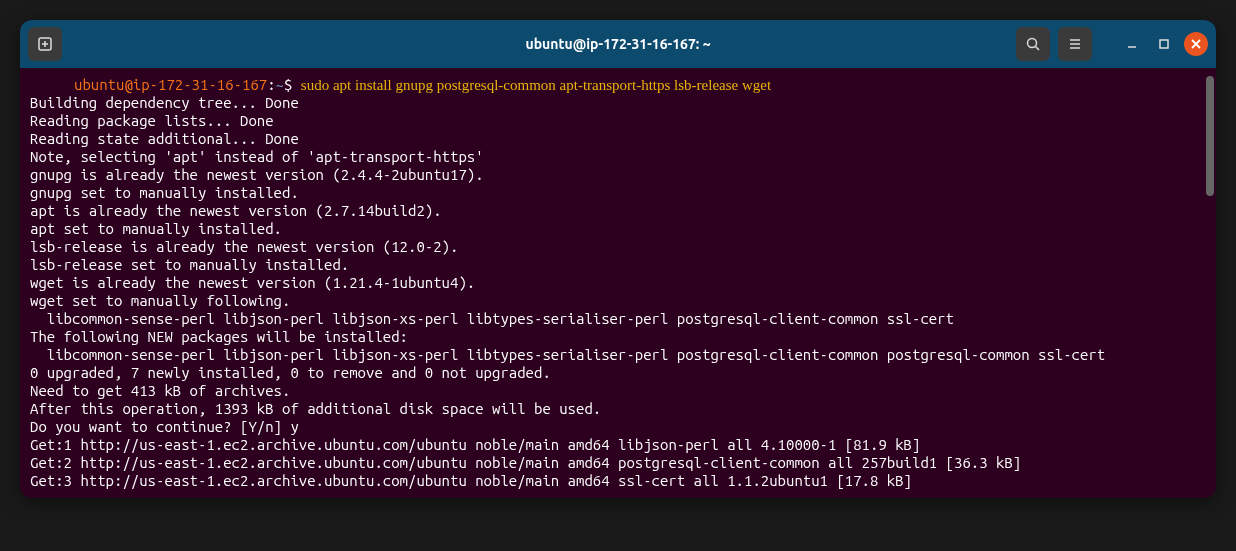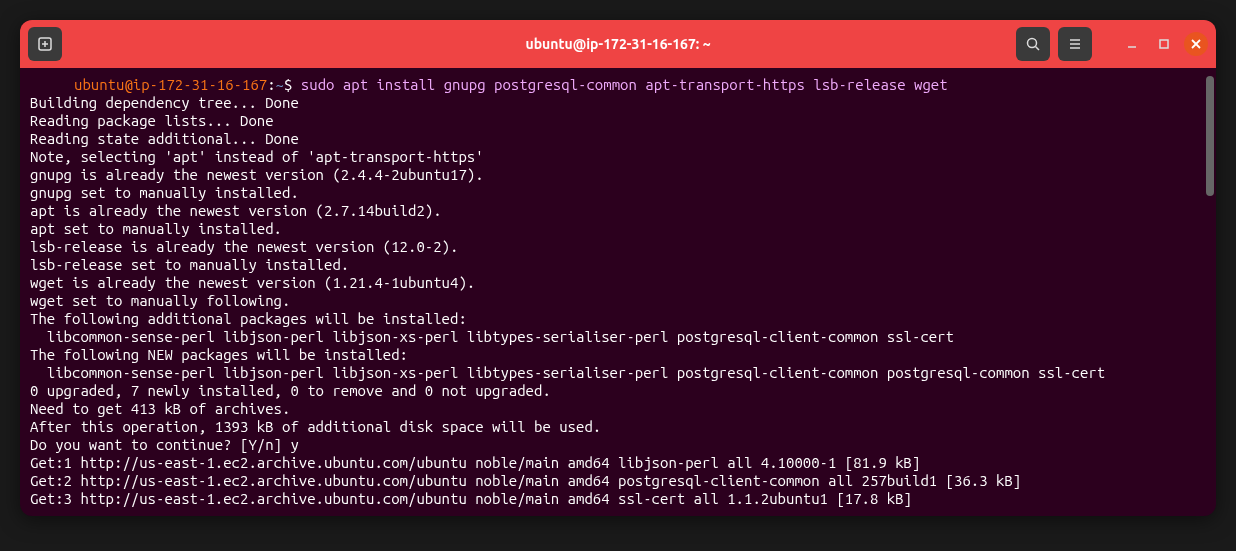--- a/index.html
+++ b/index.html
@@ -17,21 +17,21 @@
       font-family: Ubuntu, sans-serif;
     }
     .window {
       width: 1196px;
       background: #2c001e;
       border-radius: 12px;
       overflow: hidden;
       box-shadow: 0 4px 20px rgba(0,0,0,0.5);
     }
     .titlebar {
-      background: #ef4444;
+      background: #0c4a6e;
       height: 48px;
       display: flex;
       align-items: center;
       padding: 0 8px;
       position: relative;
     }
     .titlebar-left {
       display: flex;
       gap: 8px;
     }
@@ -91,21 +91,21 @@
       top: 8px;
       width: 8px;
       height: 120px;
       background: #666;
       border-radius: 4px;
     }
     .prompt-user { color: #f97316; margin-left: 44px; }
     .prompt-colon { color: #ffffff; }
     .prompt-path { color: #729fcf; }
     .prompt-dollar { color: #ffffff; }
-    .cmd { color: #f0abfc; }
+    .cmd { color: #eab308; font-family: Liberation Serif, serif; }
     .line { white-space: pre; color: #ffffff; }
     svg { display: block; }
   </style>
 </head>
 <body>
 
 <div class="window">
   <div class="titlebar">
     <div class="titlebar-left">
       <div class="titlebar-button">
@@ -160,21 +160,20 @@
         <div class="line">Reading state additional... Done</div>
         <div class="line">Note, selecting 'apt' instead of 'apt-transport-https'</div>
         <div class="line">gnupg is already the newest version (2.4.4-2ubuntu17).</div>
         <div class="line">gnupg set to manually installed.</div>
         <div class="line">apt is already the newest version (2.7.14build2).</div>
         <div class="line">apt set to manually installed.</div>
         <div class="line">lsb-release is already the newest version (12.0-2).</div>
         <div class="line">lsb-release set to manually installed.</div>
         <div class="line">wget is already the newest version (1.21.4-1ubuntu4).</div>
         <div class="line">wget set to manually following.</div>
-        <div class="line">The following additional packages will be installed:</div>
         <div class="line">  libcommon-sense-perl libjson-perl libjson-xs-perl libtypes-serialiser-perl postgresql-client-common ssl-cert</div>
         <div class="line">The following NEW packages will be installed:</div>
         <div class="line">  libcommon-sense-perl libjson-perl libjson-xs-perl libtypes-serialiser-perl postgresql-client-common postgresql-common ssl-cert</div>
         <div class="line">0 upgraded, 7 newly installed, 0 to remove and 0 not upgraded.</div>
         <div class="line">Need to get 413 kB of archives.</div>
         <div class="line">After this operation, 1393 kB of additional disk space will be used.</div>
         <div class="line">Do you want to continue? [Y/n] y</div>
         <div class="line">Get:1 http://us-east-1.ec2.archive.ubuntu.com/ubuntu noble/main amd64 libjson-perl all 4.10000-1 [81.9 kB]</div>
         <div class="line">Get:2 http://us-east-1.ec2.archive.ubuntu.com/ubuntu noble/main amd64 postgresql-client-common all 257build1 [36.3 kB]</div>
         <div class="line">Get:3 http://us-east-1.ec2.archive.ubuntu.com/ubuntu noble/main amd64 ssl-cert all 1.1.2ubuntu1 [17.8 kB]</div>

